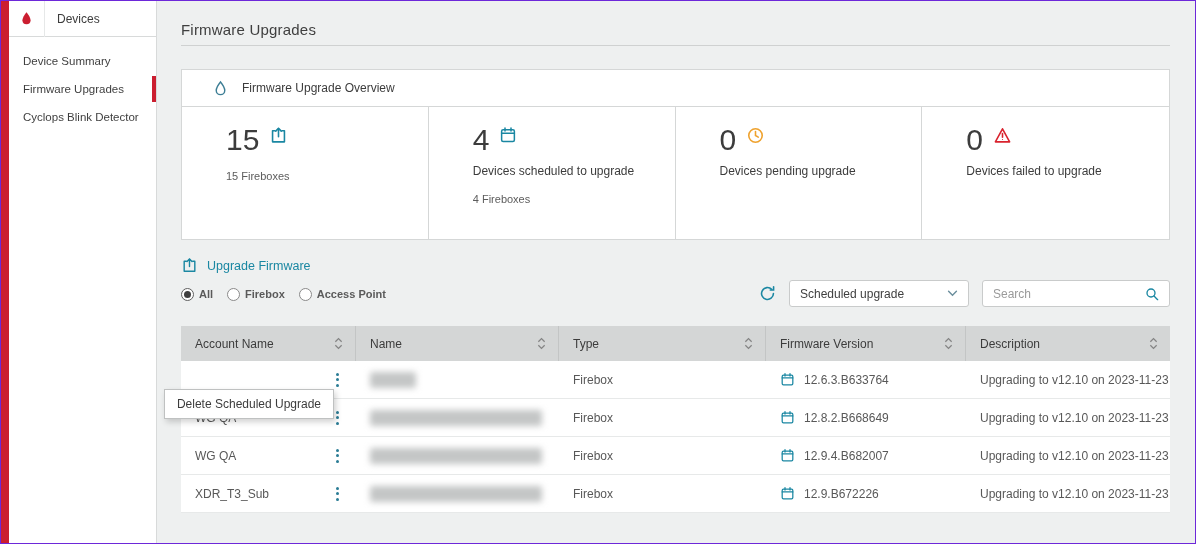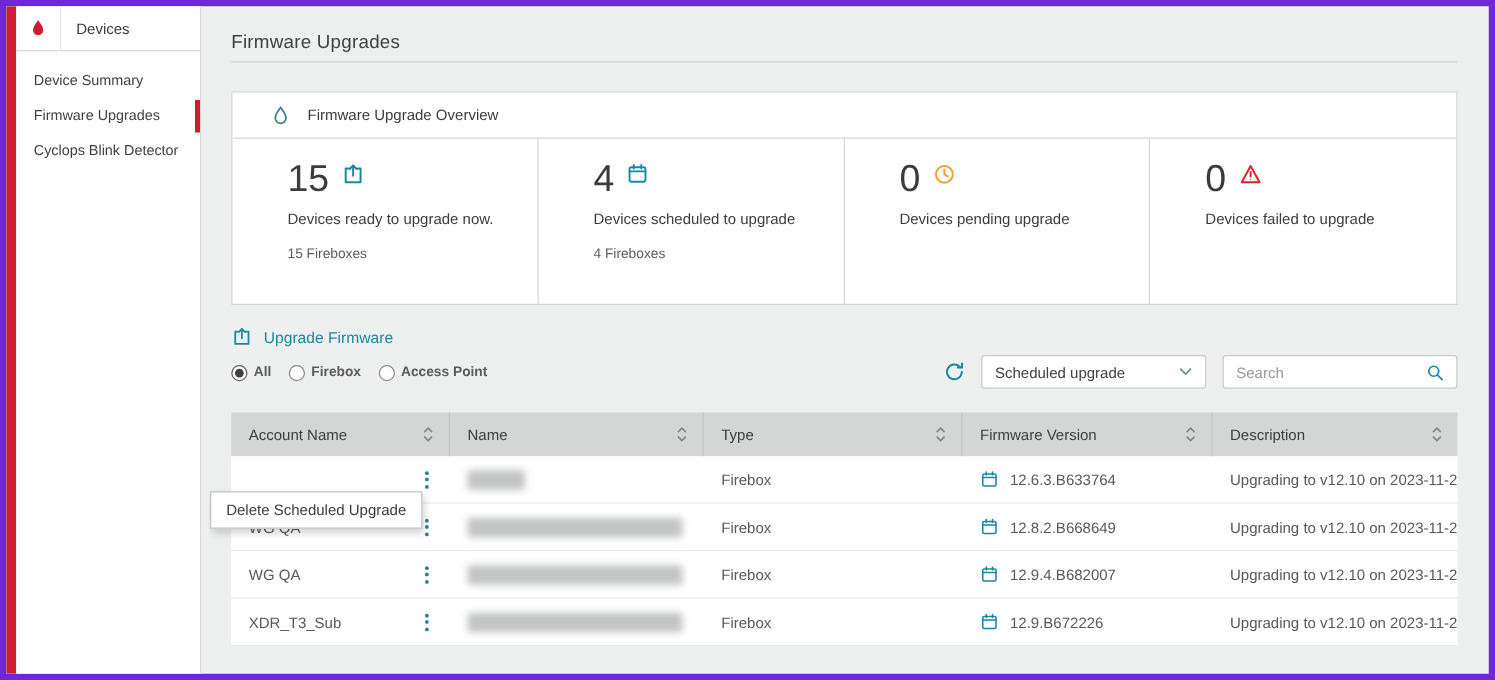--- a/index.html
+++ b/index.html
@@ -1,19 +1,19 @@
 <!DOCTYPE html>
 <html><head>
 <meta charset="utf-8">
 <style>
   * { margin:0; padding:0; box-sizing:border-box; }
   html,body { background:#ffffff; }
   body { font-family:"Liberation Sans", sans-serif; }
   .app { position:relative; width:1196px; height:544px; background:#eef0f0;
-         border:5px solid #6d28d9; overflow:hidden; display:flex; }
+         border:1px solid #6d28d9; overflow:hidden; display:flex; }
   .red-strip { flex:0 0 8px; background:#cb1e30; }
 
   
   .sidebar { flex:0 0 148px; background:#ffffff; border-right:1px solid #d8dada; display:flex; flex-direction:column; }
   .sb-header { height:36px; border-bottom:1px solid #d8dada; display:flex; align-items:center; cursor:pointer; }
   .logo-cell { width:36px; height:36px; display:flex; align-items:center; justify-content:center;
                border-right:1px solid #e6e8e8; color:#cb1e30; }
   .sb-title { padding-left:12px; font-size:12px; color:#3c3c3c; }
   .sb-nav { padding-top:10px; }
   .sb-item { position:relative; padding:8px 14px; font-size:11.5px; color:#3f3f3f; cursor:pointer; }
@@ -138,21 +138,20 @@
           <div class="stat-top">
             <span class="stat-value">15</span>
             <span class="icon stat-icon ic-teal">
               <svg width="19" height="19" viewBox="0 0 24 24" fill="none" stroke="currentColor" stroke-width="2" stroke-linecap="round" stroke-linejoin="round">
                   <path d="M7.5 6H4.5v14h15V6h-3"></path>
                   <path d="M12 13.5V3.2"></path>
                   <path d="M8.5 6.5 12 3l3.5 3.5"></path>
                 </svg>
             </span>
           </div>
-          <div class="stat-label">Devices ready to upgrade now.</div>
           <div class="stat-sub">15 Fireboxes</div>
         </div>
 
         <div class="stat">
           <div class="stat-top">
             <span class="stat-value">4</span>
             <span class="icon stat-icon ic-teal">
               <svg width="18" height="18" viewBox="0 0 24 24" fill="none" stroke="currentColor" stroke-width="2" stroke-linecap="round">
                   <rect x="3.5" y="5" width="17" height="15.5" rx="2"></rect>
                   <path d="M3.5 9.5h17M8 2.5v4M16 2.5v4"></path>

